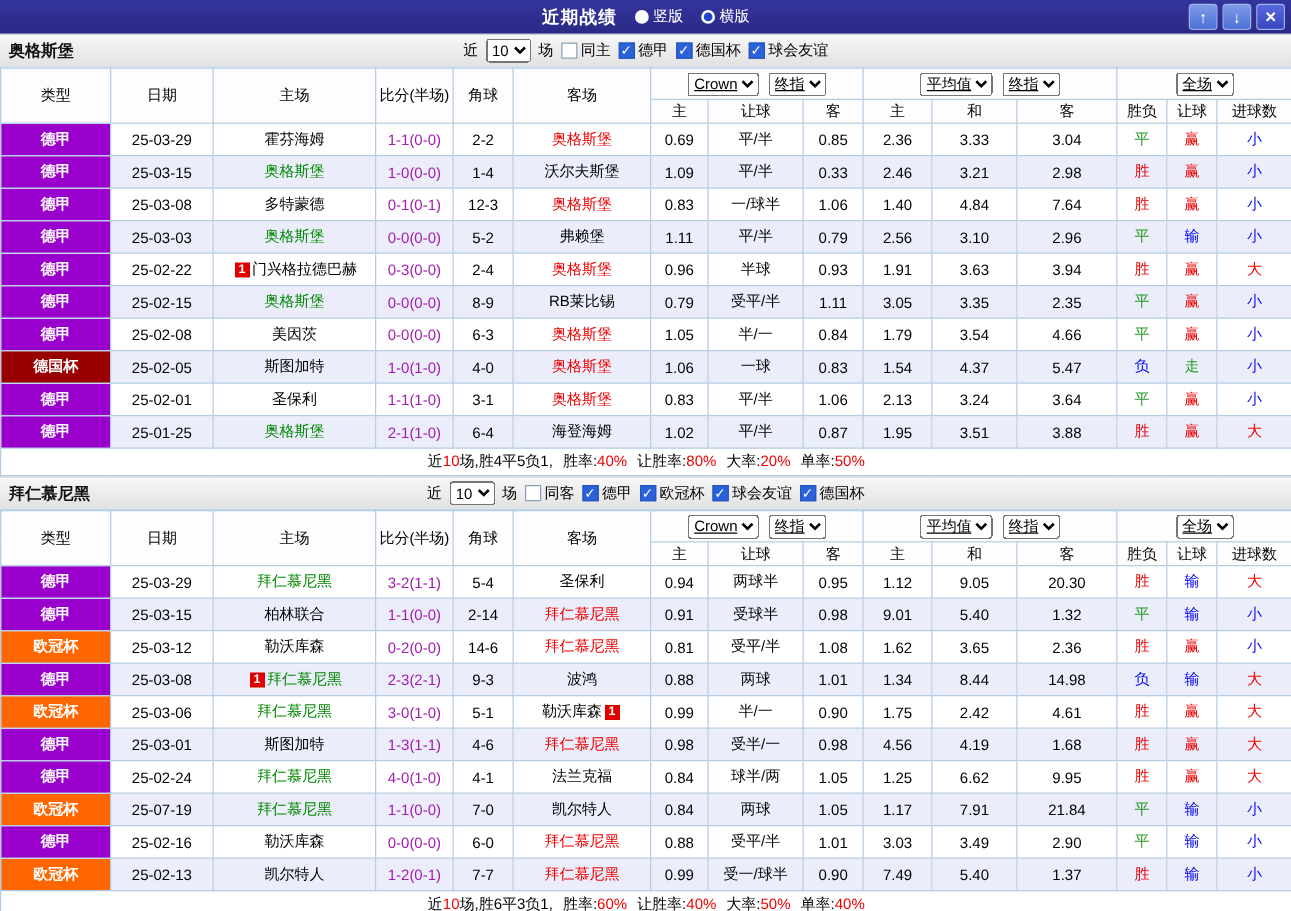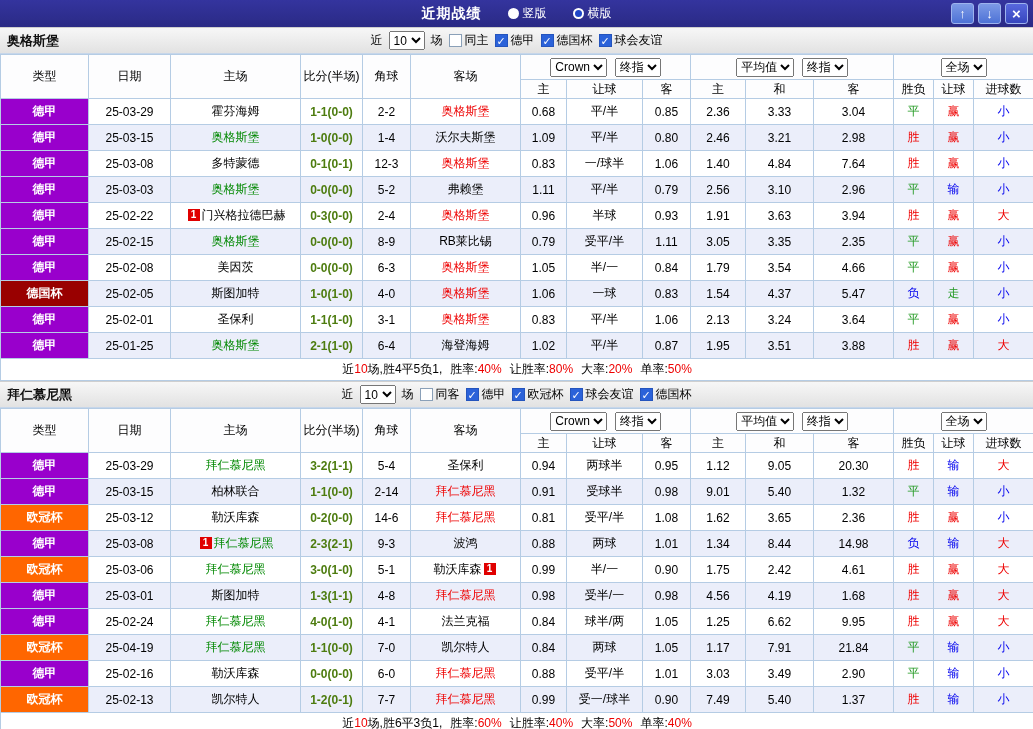--- a/index.html
+++ b/index.html
@@ -9,21 +9,21 @@
     font-family:"Liberation Sans","DejaVu Sans",sans-serif;
     font-size:12px; color:#000;
   }
 
   
   .titlebar{
     height:27px; background:linear-gradient(#34349e,#2a2a85);
     position:relative; display:flex; align-items:center; justify-content:center;
     color:#fff;
   }
-  .tb-center{ display:flex; align-items:center; gap:26px; }
+  .tb-center{ display:flex; align-items:center; gap:14px; }
   .tb-title{ font-weight:bold; font-size:14px; letter-spacing:1px; }
   .radio-item{ display:flex; align-items:center; gap:4px; cursor:pointer; font-size:12px;}
   .radio{ width:11px;height:11px;border-radius:50%;background:#fff;display:inline-block;position:relative; }
   .radio.on::after{ content:""; position:absolute; left:2px;top:2px;right:2px;bottom:2px; background:#1f46c8; border-radius:50%; }
   .tb-buttons{ position:absolute; right:5px; top:3px; display:flex; gap:4px; }
   .tb-btn{
     width:23px;height:21px; border:1px solid #9db3ee; border-radius:3px;
     background:linear-gradient(#7d9ae6,#4d72d6); color:#fff; font-size:13px; font-weight:bold;
     line-height:17px; text-align:center; cursor:pointer; padding:0;
   }
@@ -48,31 +48,31 @@
 
   
   table.results{ width:1033px; border-collapse:collapse; table-layout:fixed; }
   table.results th, table.results td{
     border:1px solid #b5cce4; text-align:center; overflow:hidden; white-space:nowrap;
     padding:0 1px;
   }
   thead th{ background:#fdfdfe; font-weight:normal; color:#000; }
   tr.hdr-top th{ height:25px; }
   tr.hdr-sub th{ height:19px; }
-  .sel-cell select{ height:19px; font-size:12px; margin:0 2px; }
+  .sel-cell select{ height:19px; font-size:12px; margin:0 2px;text-decoration:underline; }
   tbody td{ height:26px; }
   tbody tr:nth-of-type(even) td{ background:#ebeefa; }
   tbody tr:nth-of-type(odd) td{ background:#fff; }
 
   td.lg{ color:#fff; font-weight:bold; }
   .lg-dejia{ background:#9900cc !important; }
   .lg-dgb{ background:#990000 !important; }
   .lg-ogb{ background:#ff6600 !important; }
 
-  td.score{ color:#4d7c0f;font-weight:bold; }
+  td.score{ color:#a21caf; }
   .team-green{ color:#008800; }
   .team-red{ color:#ee0000; }
   .c-red{ color:#ee0000; }
   .c-green{ color:#22992 2; }
   .c-green{ color:#229922; }
   .c-blue{ color:#0000ee; }
 
   .card{
     display:inline-block; min-width:12px; height:12px; line-height:12px;
     background:#e00000; color:#fff; font-size:10px; font-weight:bold;
@@ -187,41 +187,41 @@
   </thead>
   <tbody>
 
       <tr>
         <td class="lg lg-dejia">德甲</td>
         <td>25-03-29</td>
         <td><span>霍芬海姆</span></td>
         <td class="score">1-1(0-0)</td>
         <td>2-2</td>
         <td><span class="team-red">奥格斯堡</span></td>
-        <td>0.68</td>
+        <td>0.69</td>
         <td>平/半</td>
         <td>0.85</td>
         <td>2.36</td>
         <td>3.33</td>
         <td>3.04</td>
         <td class="c-green">平</td>
         <td class="c-red">赢</td>
         <td class="c-blue">小</td>
       </tr>
 
       <tr>
         <td class="lg lg-dejia">德甲</td>
         <td>25-03-15</td>
         <td><span class="team-green">奥格斯堡</span></td>
         <td class="score">1-0(0-0)</td>
         <td>1-4</td>
         <td><span>沃尔夫斯堡</span></td>
         <td>1.09</td>
         <td>平/半</td>
-        <td>0.80</td>
+        <td>0.33</td>
         <td>2.46</td>
         <td>3.21</td>
         <td>2.98</td>
         <td class="c-red">胜</td>
         <td class="c-red">赢</td>
         <td class="c-blue">小</td>
       </tr>
 
       <tr>
         <td class="lg lg-dejia">德甲</td>
@@ -551,21 +551,21 @@
         <td class="c-red">胜</td>
         <td class="c-red">赢</td>
         <td class="c-red">大</td>
       </tr>
 
       <tr>
         <td class="lg lg-dejia">德甲</td>
         <td>25-03-01</td>
         <td><span>斯图加特</span></td>
         <td class="score">1-3(1-1)</td>
-        <td>4-8</td>
+        <td>4-6</td>
         <td><span class="team-red">拜仁慕尼黑</span></td>
         <td>0.98</td>
         <td>受半/一</td>
         <td>0.98</td>
         <td>4.56</td>
         <td>4.19</td>
         <td>1.68</td>
         <td class="c-red">胜</td>
         <td class="c-red">赢</td>
         <td class="c-red">大</td>
@@ -584,21 +584,21 @@
         <td>1.25</td>
         <td>6.62</td>
         <td>9.95</td>
         <td class="c-red">胜</td>
         <td class="c-red">赢</td>
         <td class="c-red">大</td>
       </tr>
 
       <tr>
         <td class="lg lg-ogb">欧冠杯</td>
-        <td>25-04-19</td>
+        <td>25-07-19</td>
         <td><span class="team-green">拜仁慕尼黑</span></td>
         <td class="score">1-1(0-0)</td>
         <td>7-0</td>
         <td><span>凯尔特人</span></td>
         <td>0.84</td>
         <td>两球</td>
         <td>1.05</td>
         <td>1.17</td>
         <td>7.91</td>
         <td>21.84</td>

